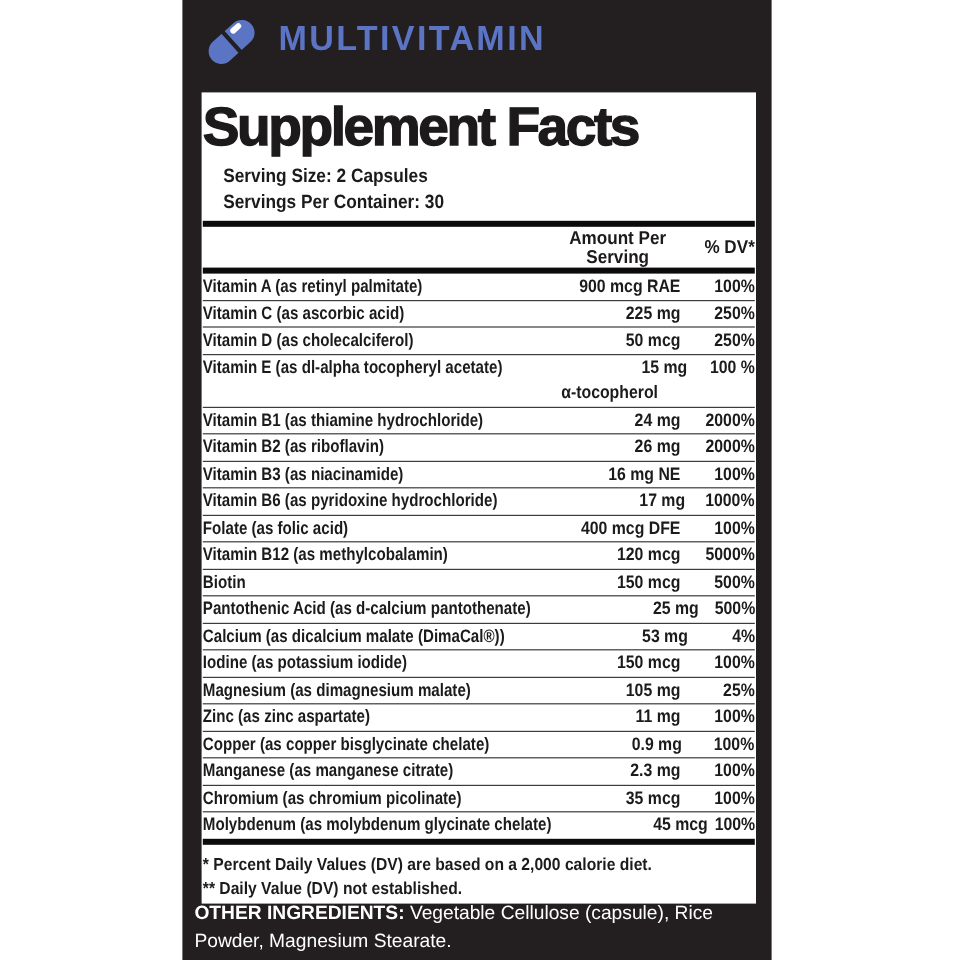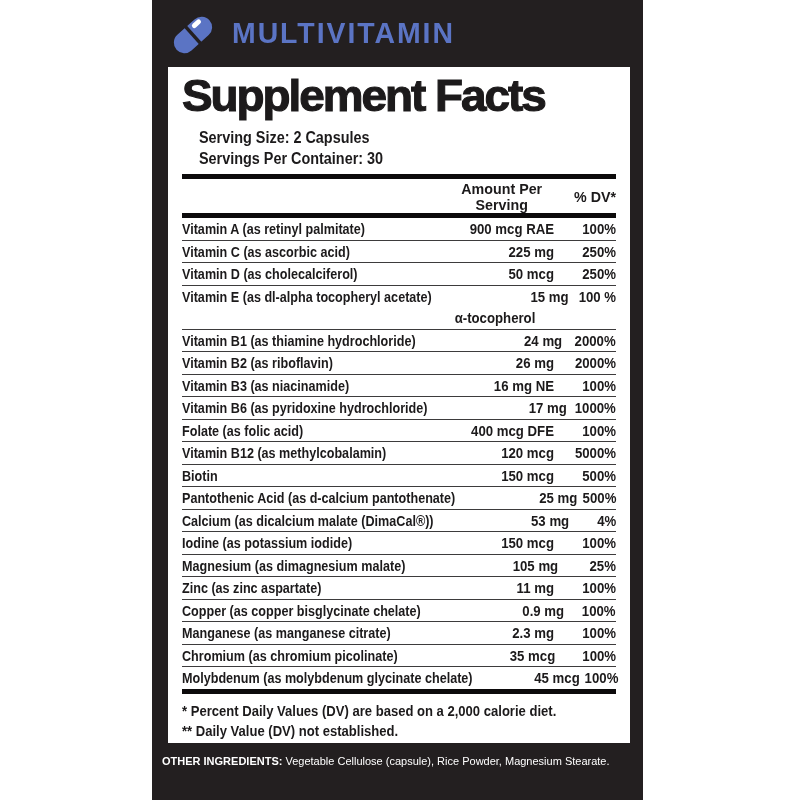--- a/index.html
+++ b/index.html
@@ -38,26 +38,26 @@
     font-weight: bold;
     letter-spacing: 2px;
     transform: scaleX(0.98);
     transform-origin: 0 50%;
     white-space: nowrap;
   }
   
   .facts-panel {
     position: absolute;
     left: 16px;
-    top: 67px;
+    top: 77px;
     width: 462px;
     height: 676px;
     background: #ffffff;
     box-sizing: border-box;
-    padding: 0 14px;
+    padding: 0 1px;
     color: #1c1a1b;
     overflow: hidden;
   }
   .facts-title {
     margin: 5px 0 0 0;
     font-size: 45px;
     line-height: 47px;
     font-weight: bold;
     letter-spacing: -2px;
     -webkit-text-stroke: 1.1px #1c1a1b;
@@ -153,21 +153,21 @@
     transform-origin: 0 50%;
     white-space: nowrap;
   }
   
   .other-ingredients {
     position: absolute;
     left: 10px;
     top: 750px;
     width: 471px;
     color: #ffffff;
-    font-size: 11px;
+    font-size: 16px;
     line-height: 23px;
   }
   .other-ingredients b { font-weight: bold; }
 </style>
 </head>
 <body>
 
 <div class="label-panel">
 
   <div class="brand-header">

